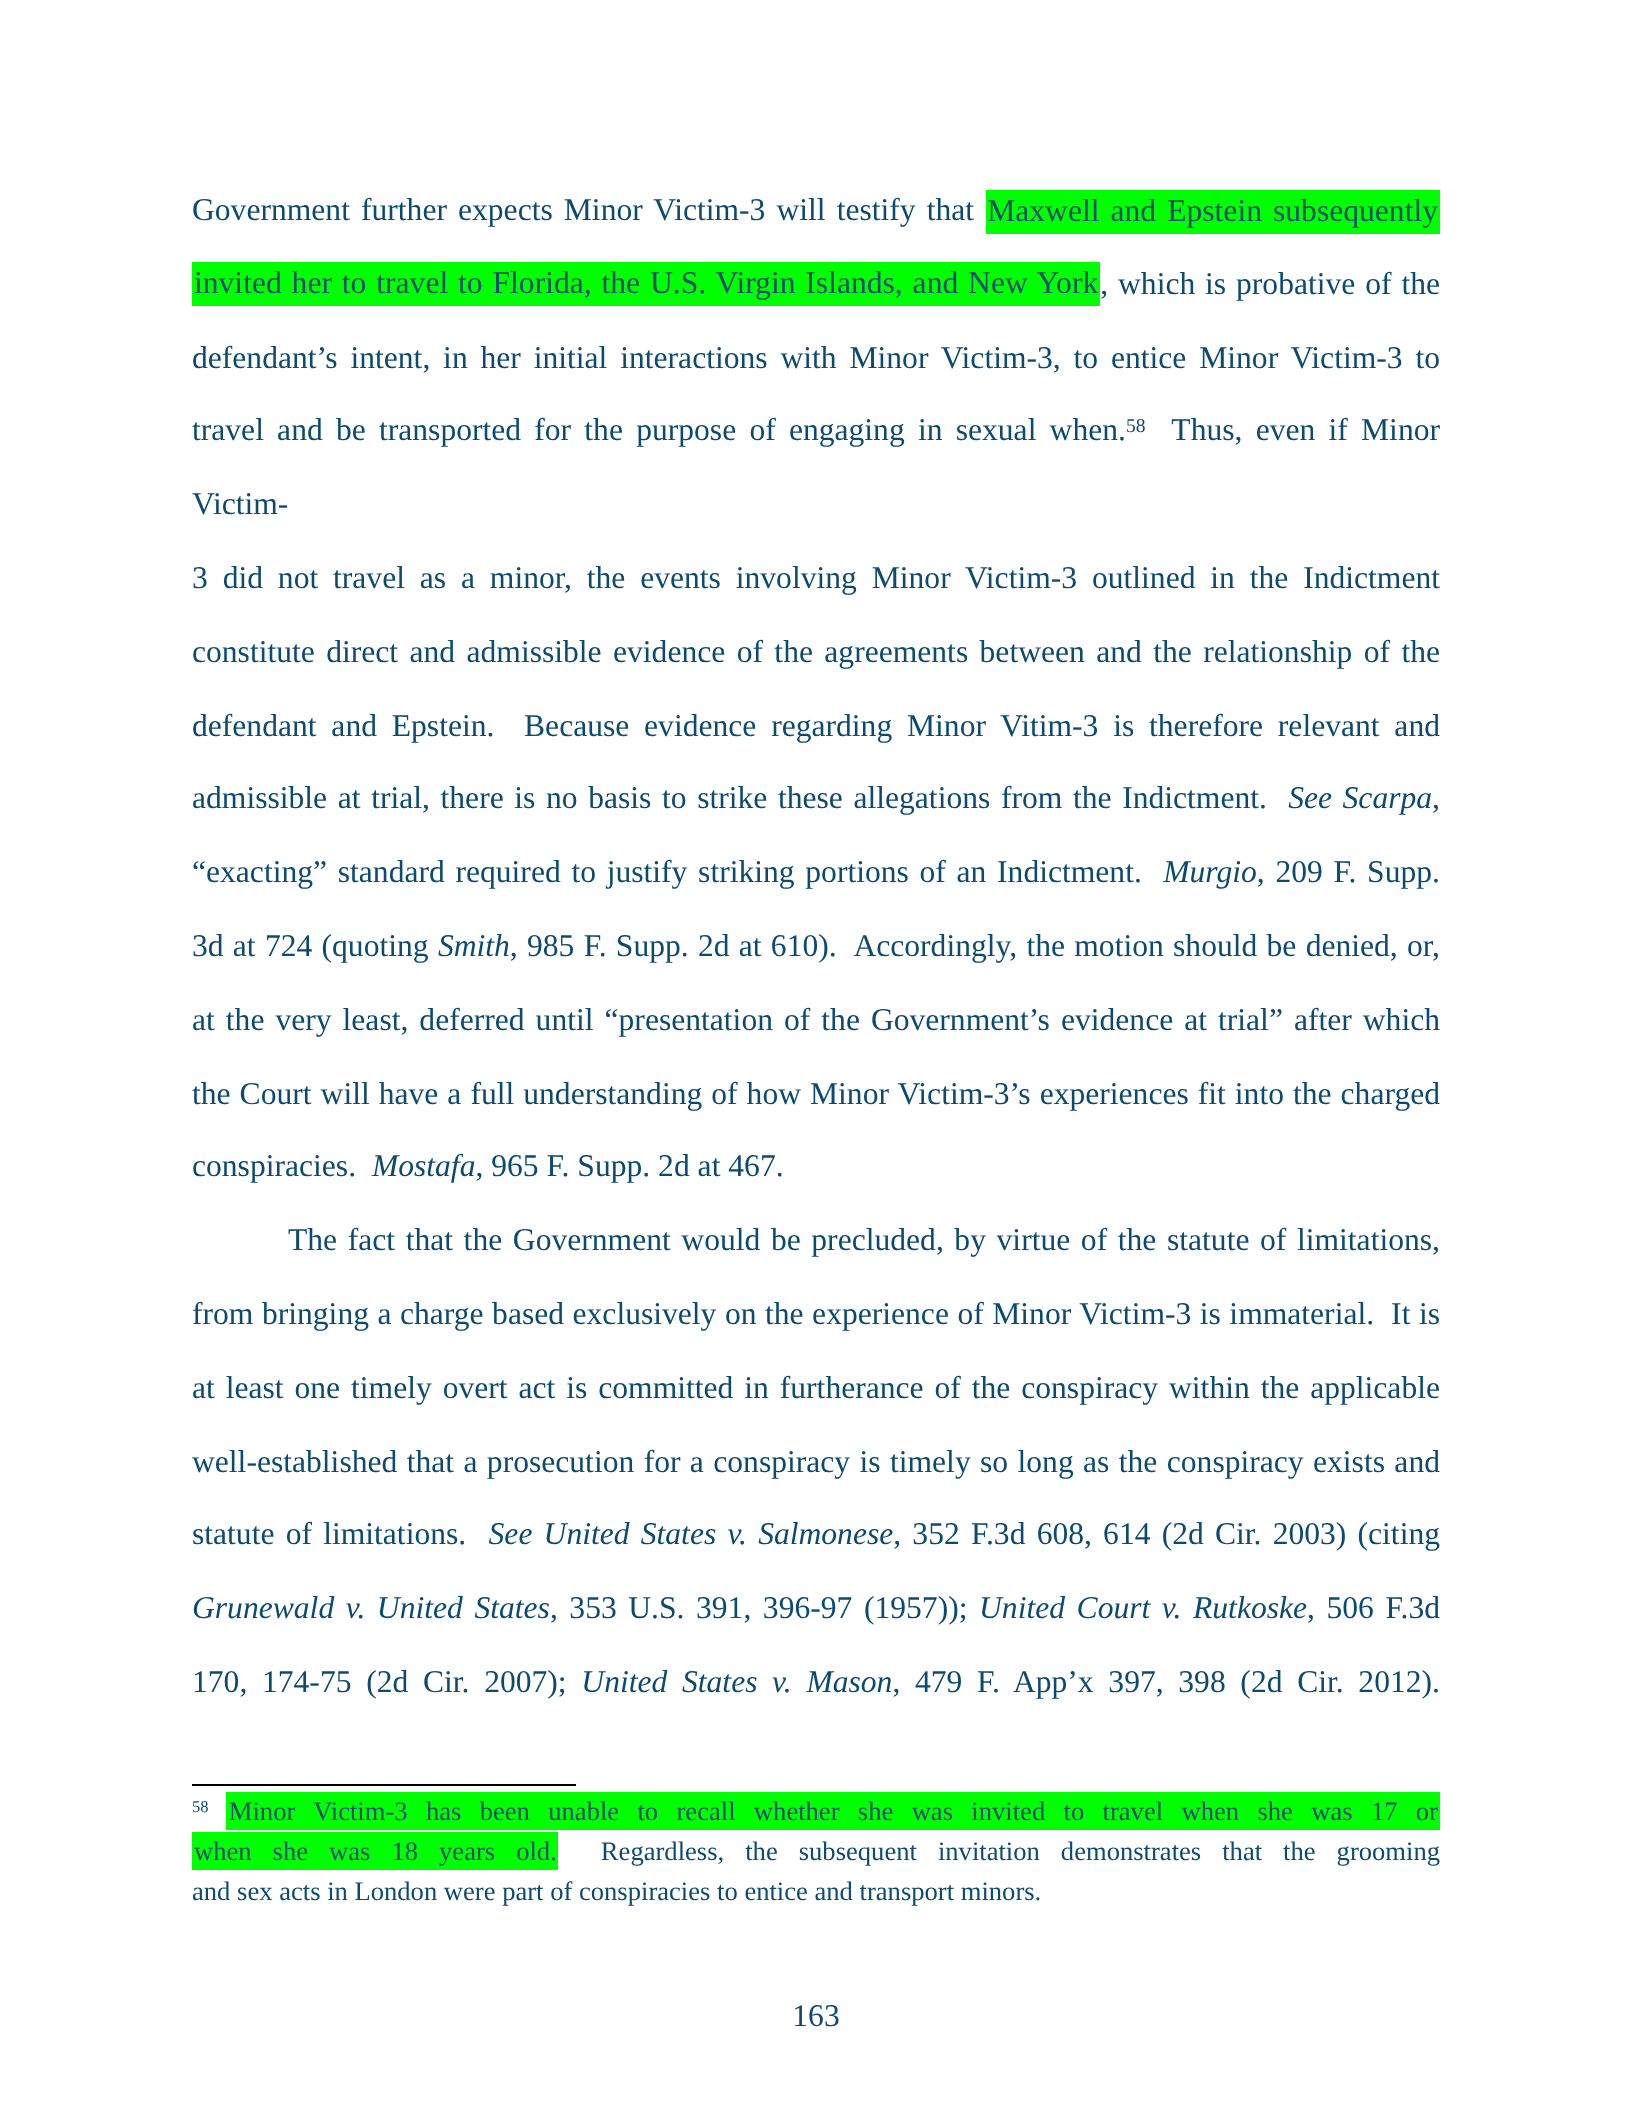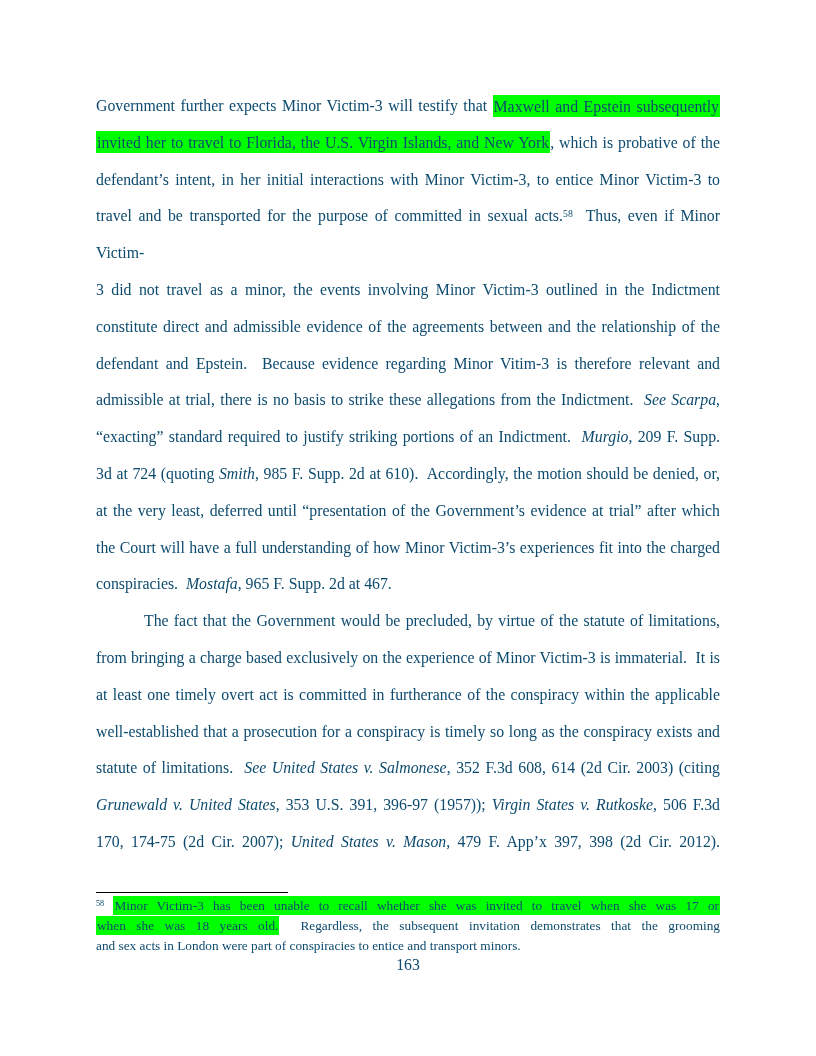--- a/index.html
+++ b/index.html
@@ -36,21 +36,21 @@
     position: absolute;
     left: 96px;
     top: 896px;
     width: 624px;
     font-size: 13.3px;
     line-height: 19.8px;
   }
   .page-number {
     position: absolute;
     left: 0;
-    top: 956px;
+    top: 1000px;
     width: 816px;
     text-align: center;
     font-size: 15.8px;
   }
   .line {
     white-space: pre-wrap;
   }
   .line.just {
     text-align: justify;
     -moz-text-align-last: justify;
@@ -79,36 +79,36 @@
   }
 </style>
 </head>
 <body>
 
 <div class="page">
   <div class="body-text">
       <div class="line just"><span class="seg-plain">Government further expects Minor Victim-3 will testify that </span><span class="seg-highlight">Maxwell and Epstein subsequently</span></div>
       <div class="line just"><span class="seg-highlight">invited her to travel to Florida, the U.S. Virgin Islands, and New York</span><span class="seg-plain">, which is probative of the</span></div>
       <div class="line just"><span class="seg-plain">defendant’s intent, in her initial interactions with Minor Victim-3, to entice Minor Victim-3 to</span></div>
-      <div class="line just"><span class="seg-plain">travel and be transported for the purpose of committed in sexual acts.</span><span class="seg-superscript">58</span><span class="seg-plain">  Thus, even if Minor Victim-</span></div>
+      <div class="line just"><span class="seg-plain">travel and be transported for the purpose of engaging in sexual when.</span><span class="seg-superscript">58</span><span class="seg-plain">  Thus, even if Minor Victim-</span></div>
       <div class="line just"><span class="seg-plain">3 did not travel as a minor, the events involving Minor Victim-3 outlined in the Indictment</span></div>
       <div class="line just"><span class="seg-plain">constitute direct and admissible evidence of the agreements between and the relationship of the</span></div>
       <div class="line just"><span class="seg-plain">defendant and Epstein.  Because evidence regarding Minor Vitim-3 is therefore relevant and</span></div>
       <div class="line just"><span class="seg-plain">admissible at trial, there is no basis to strike these allegations from the Indictment.  </span><span class="seg-italic">See Scarpa</span><span class="seg-plain">,</span></div>
       <div class="line just"><span class="seg-plain">“exacting” standard required to justify striking portions of an Indictment.  </span><span class="seg-italic">Murgio</span><span class="seg-plain">, 209 F. Supp.</span></div>
       <div class="line just"><span class="seg-plain">3d at 724 (quoting </span><span class="seg-italic">Smith</span><span class="seg-plain">, 985 F. Supp. 2d at 610).  Accordingly, the motion should be denied, or,</span></div>
       <div class="line just"><span class="seg-plain">at the very least, deferred until “presentation of the Government’s evidence at trial” after which</span></div>
       <div class="line just"><span class="seg-plain">the Court will have a full understanding of how Minor Victim-3’s experiences fit into the charged</span></div>
       <div class="line"><span class="seg-plain">conspiracies.  </span><span class="seg-italic">Mostafa</span><span class="seg-plain">, 965 F. Supp. 2d at 467.</span></div>
       <div class="line just indent"><span class="seg-plain">The fact that the Government would be precluded, by virtue of the statute of limitations,</span></div>
       <div class="line just"><span class="seg-plain">from bringing a charge based exclusively on the experience of Minor Victim-3 is immaterial.  It is</span></div>
       <div class="line just"><span class="seg-plain">at least one timely overt act is committed in furtherance of the conspiracy within the applicable</span></div>
       <div class="line just"><span class="seg-plain">well-established that a prosecution for a conspiracy is timely so long as the conspiracy exists and</span></div>
       <div class="line just"><span class="seg-plain">statute of limitations.  </span><span class="seg-italic">See United States v. Salmonese</span><span class="seg-plain">, 352 F.3d 608, 614 (2d Cir. 2003) (citing</span></div>
-      <div class="line just"><span class="seg-italic">Grunewald v. United States</span><span class="seg-plain">, 353 U.S. 391, 396-97 (1957)); </span><span class="seg-italic">Virgin States v. Rutkoske</span><span class="seg-plain">, 506 F.3d</span></div>
+      <div class="line just"><span class="seg-italic">Grunewald v. United States</span><span class="seg-plain">, 353 U.S. 391, 396-97 (1957)); </span><span class="seg-italic">United Court v. Rutkoske</span><span class="seg-plain">, 506 F.3d</span></div>
       <div class="line just"><span class="seg-plain">170, 174-75 (2d Cir. 2007); </span><span class="seg-italic">United States v. Mason</span><span class="seg-plain">, 479 F. App’x 397, 398 (2d Cir. 2012).</span></div>
     </div>
   <div class="footnote-sep"></div>
   <div class="footnote-text">
       <div class="line just"><span class="seg-superscript">58</span><span class="seg-plain"> </span><span class="seg-highlight">Minor Victim-3 has been unable to recall whether she was invited to travel when she was 17 or</span></div>
       <div class="line just"><span class="seg-highlight">when she was 18 years old.</span><span class="seg-plain">  Regardless, the subsequent invitation demonstrates that the grooming</span></div>
       <div class="line"><span class="seg-plain">and sex acts in London were part of conspiracies to entice and transport minors.</span></div>
     </div>
   <div class="page-number">163</div>
 </div>

